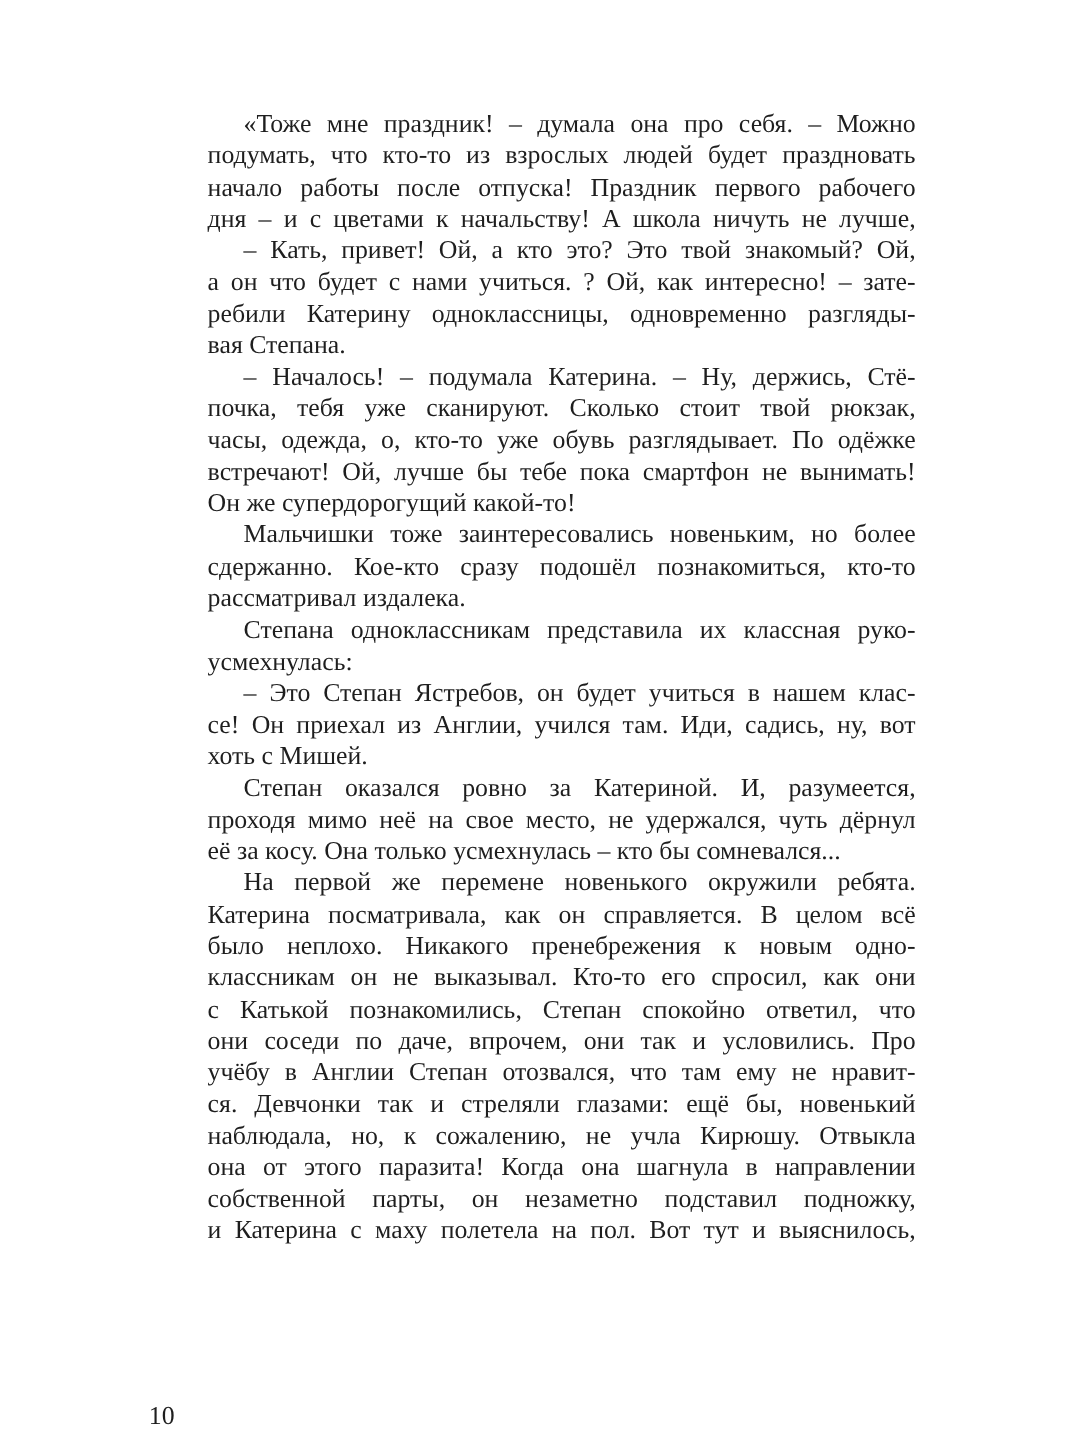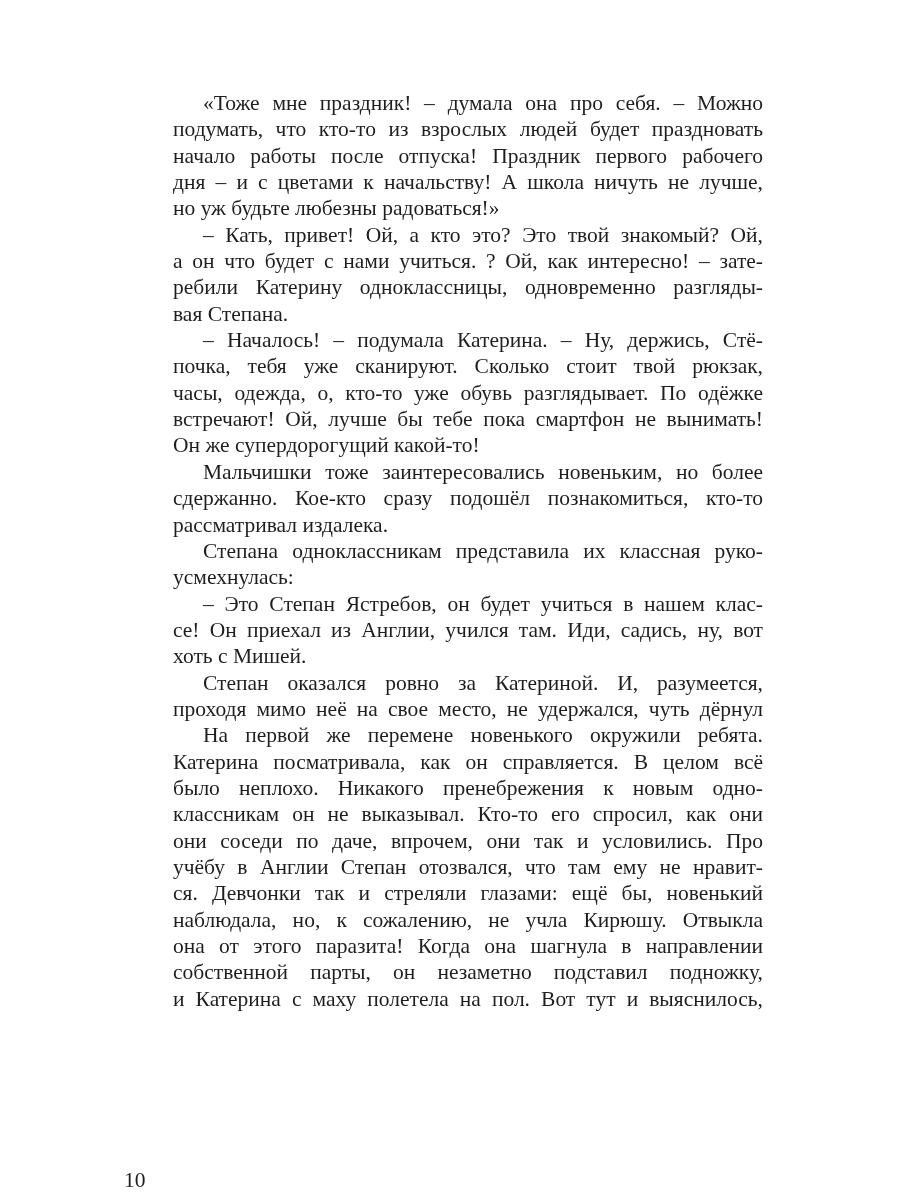--- a/index.html
+++ b/index.html
@@ -53,44 +53,45 @@
   </style>
 </head>
 <body>
 
 <div class="page">
   <div class="text-block" id="text-block">
       <div class="line indent">«Тоже мне праздник! – думала она про себя. – Можно</div>
       <div class="line">подумать, что кто-то из взрослых людей будет праздновать</div>
       <div class="line">начало работы после отпуска! Праздник первого рабочего</div>
       <div class="line">дня – и с цветами к начальству! А школа ничуть не лучше,</div>
-      <div class="line last">но уж будьте любезны радоваться!»</div>
       <div class="line indent">– Кать, привет! Ой, а кто это? Это твой знакомый? Ой,</div>
       <div class="line">а он что будет с нами учиться. ? Ой, как интересно! – зате-</div>
       <div class="line">ребили Катерину одноклассницы, одновременно разгляды-</div>
       <div class="line last">вая Степана.</div>
       <div class="line indent">– Началось! – подумала Катерина. – Ну, держись, Стё-</div>
       <div class="line">почка, тебя уже сканируют. Сколько стоит твой рюкзак,</div>
       <div class="line">часы, одежда, о, кто-то уже обувь разглядывает. По одёжке</div>
       <div class="line">встречают! Ой, лучше бы тебе пока смартфон не вынимать!</div>
       <div class="line last">Он же супердорогущий какой-то!</div>
       <div class="line indent">Мальчишки тоже заинтересовались новеньким, но более</div>
       <div class="line">сдержанно. Кое-кто сразу подошёл познакомиться, кто-то</div>
       <div class="line last">рассматривал издалека.</div>
       <div class="line indent">Степана одноклассникам представила их классная руко-</div>
       <div class="line last">усмехнулась:</div>
       <div class="line indent">– Это Степан Ястребов, он будет учиться в нашем клас-</div>
       <div class="line">се! Он приехал из Англии, учился там. Иди, садись, ну, вот</div>
       <div class="line last">хоть с Мишей.</div>
       <div class="line indent">Степан оказался ровно за Катериной. И, разумеется,</div>
       <div class="line">проходя мимо неё на свое место, не удержался, чуть дёрнул</div>
+      <div class="line last">её за косу. Она только усмехнулась – кто бы сомневался...</div>
       <div class="line indent">На первой же перемене новенького окружили ребята.</div>
       <div class="line">Катерина посматривала, как он справляется. В целом всё</div>
       <div class="line">было неплохо. Никакого пренебрежения к новым одно-</div>
       <div class="line">классникам он не выказывал. Кто-то его спросил, как они</div>
+      <div class="line">с Катькой познакомились, Степан спокойно ответил, что</div>
       <div class="line">они соседи по даче, впрочем, они так и условились. Про</div>
       <div class="line">учёбу в Англии Степан отозвался, что там ему не нравит-</div>
       <div class="line">ся. Девчонки так и стреляли глазами: ещё бы, новенький</div>
       <div class="line">наблюдала, но, к сожалению, не учла Кирюшу. Отвыкла</div>
       <div class="line">она от этого паразита! Когда она шагнула в направлении</div>
       <div class="line">собственной парты, он незаметно подставил подножку,</div>
       <div class="line">и Катерина с маху полетела на пол. Вот тут и выяснилось,</div>
     </div>
   <div class="page-number">10</div>
 </div>

